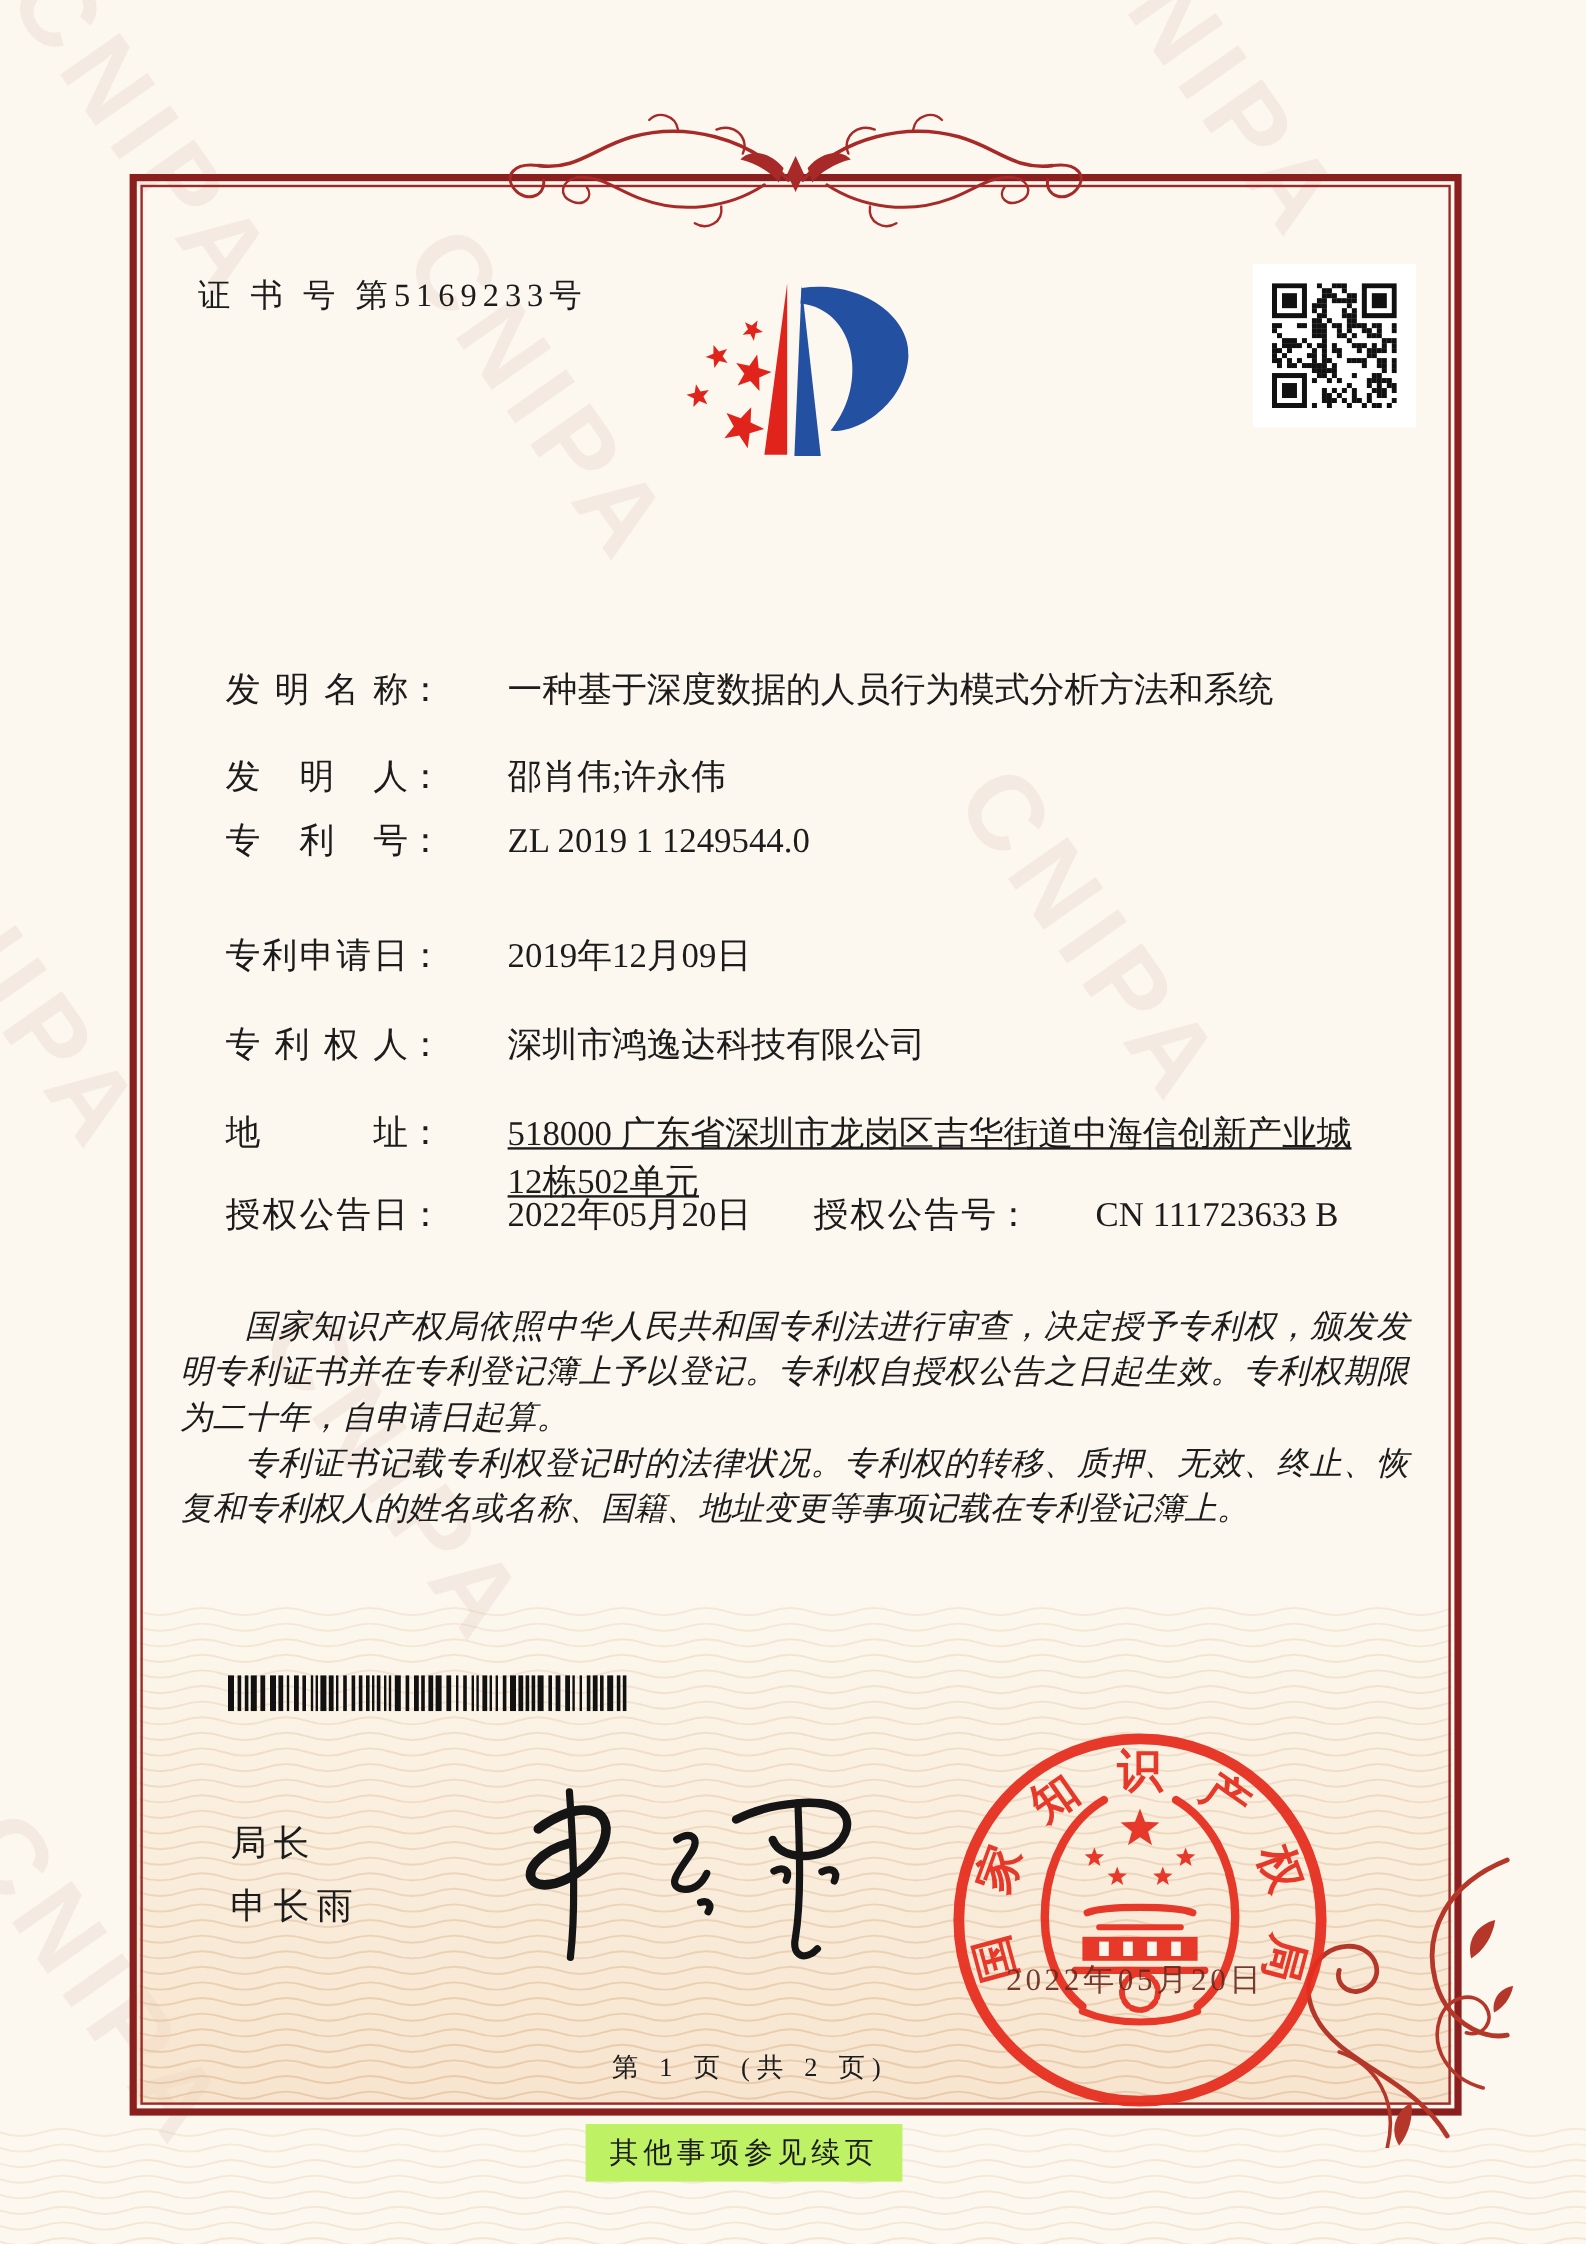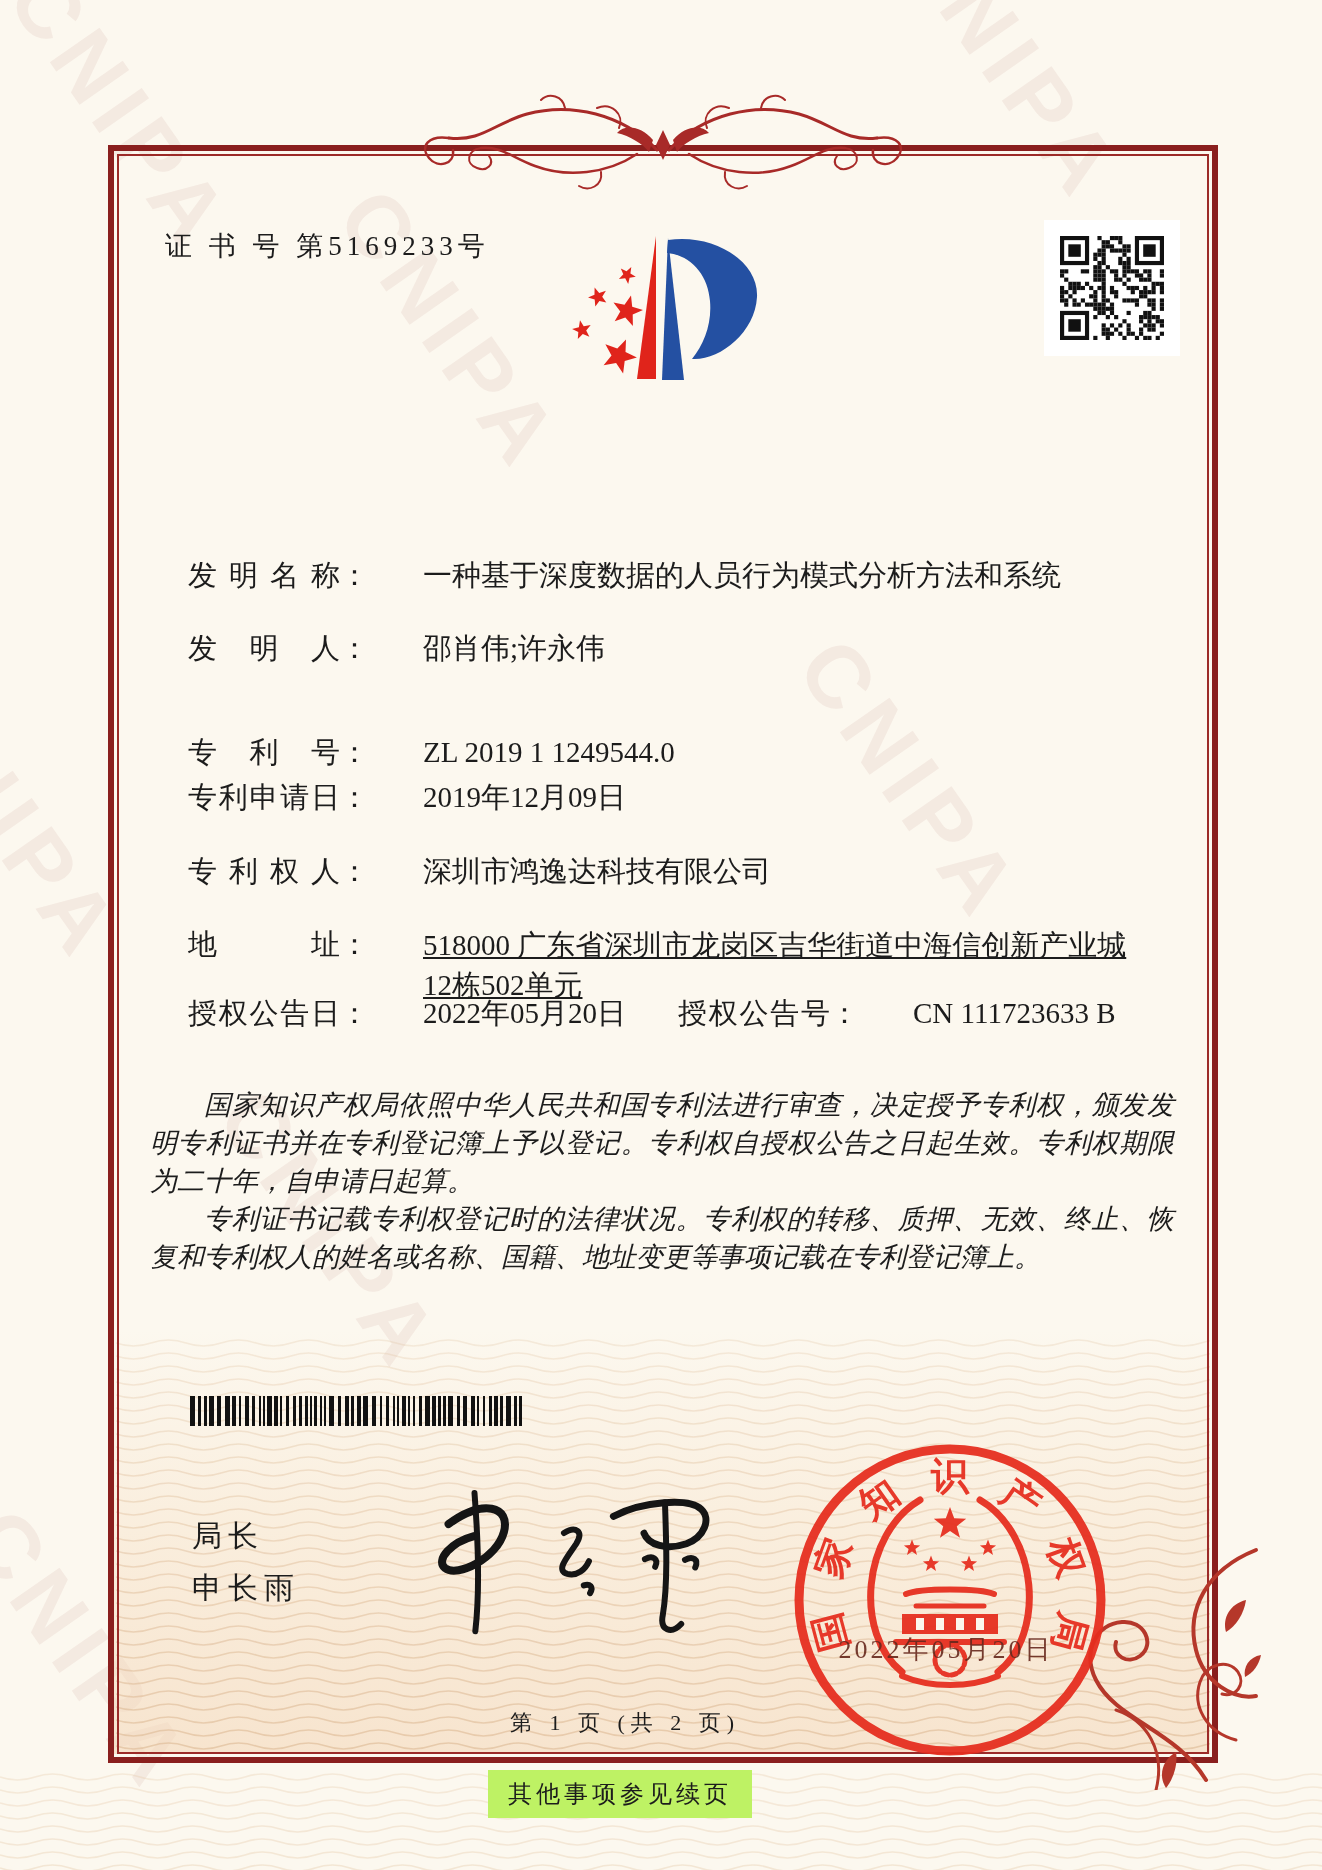--- a/index.html
+++ b/index.html
@@ -371,21 +371,21 @@
   <div class="row" style="top:556px">
     <span class="lbl">发 明 名 称</span>
       <span class="colon">：</span>
     <span class="val">一种基于深度数据的人员行为模式分析方法和系统</span>
   </div>
   <div class="row" style="top:629px">
     <span class="lbl">发　明　人</span>
       <span class="colon">：</span>
     <span class="val">邵肖伟;许永伟</span>
   </div>
-  <div class="row" style="top:733px">
+  <div class="row" style="top:682px">
     <span class="lbl">专　利　号</span>
       <span class="colon">：</span>
     <span class="val">ZL 2019 1 1249544.0</span>
   </div>
   <div class="row" style="top:778px">
     <span class="lbl">专利申请日</span>
       <span class="colon">：</span>
     <span class="val">2019年12月09日</span>
   </div>
   <div class="row" style="top:852px">

